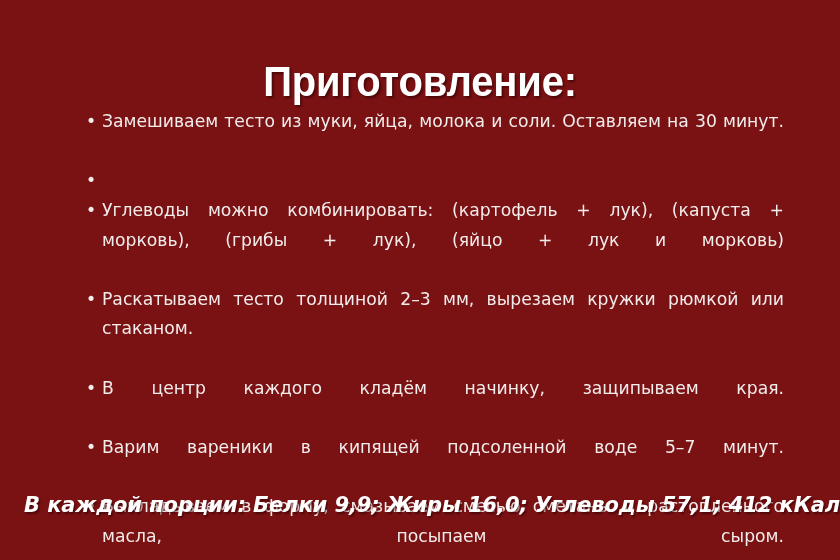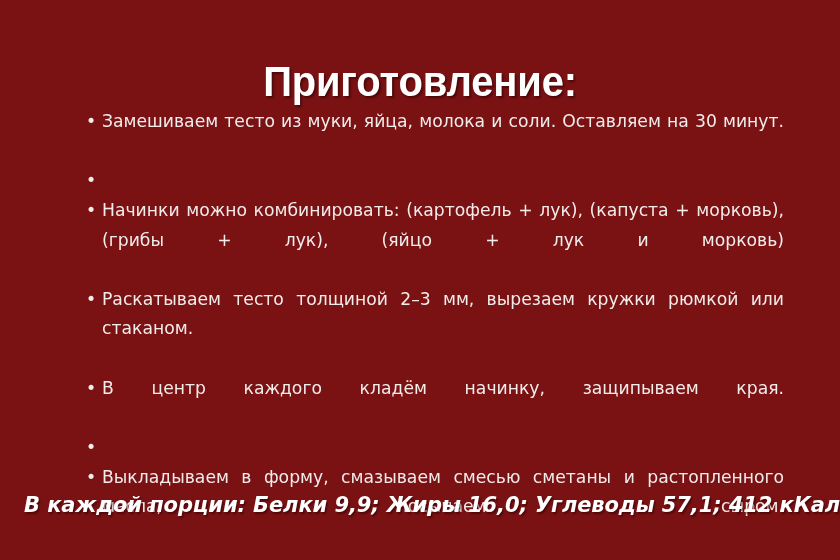--- a/index.html
+++ b/index.html
@@ -122,35 +122,36 @@
       <span class="bullet">•</span>
       <span class="txt">Замешиваем тесто из муки, яйца, молока и соли. Оставляем на 30 минут.</span>
     </li>
 
     <li class="step">
       <span class="bullet">•</span>
     </li>
 
     <li class="step">
       <span class="bullet">•</span>
-      <span class="txt">Начинки можно комбинировать: (картофель + лук), (капуста + морковь),  (грибы + лук), (яйцо + лук и морковь)</span>
+      <span class="txt">Углеводы можно комбинировать: (картофель + лук), (капуста + морковь),  (грибы + лук), (яйцо + лук и морковь)</span>
     </li>
 
     <li class="step">
       <span class="bullet">•</span>
       <span class="txt">Раскатываем тесто толщиной 2–3 мм, вырезаем кружки рюмкой или стаканом.</span>
     </li>
 
     <li class="step">
       <span class="bullet">•</span>
       <span class="txt">В центр каждого кладём начинку, защипываем края.</span>
     </li>
 
     <li class="step">
       <span class="bullet">•</span>
+      <span class="txt">Варим вареники в кипящей подсоленной воде 5–7 минут.</span>
     </li>
 
     <li class="step">
       <span class="bullet">•</span>
       <span class="txt">Выкладываем в форму, смазываем смесью сметаны и растопленного масла, посыпаем сыром.</span>
     </li>
 
   </ul>
 
   <div class="nutrition">В каждой порции: Белки 9,9; Жиры 16,0; Углеводы 57,1; 412 кКал.</div>

